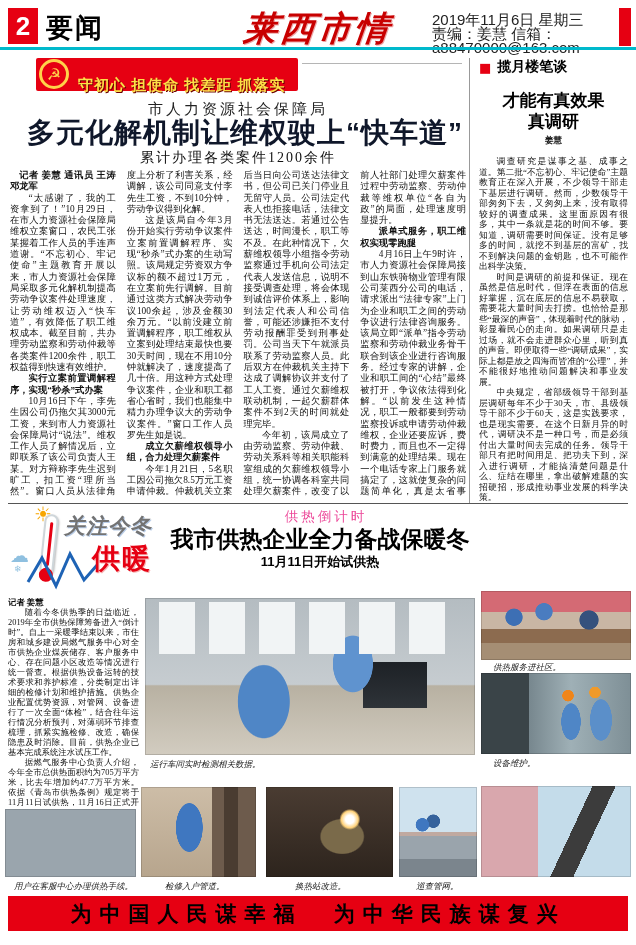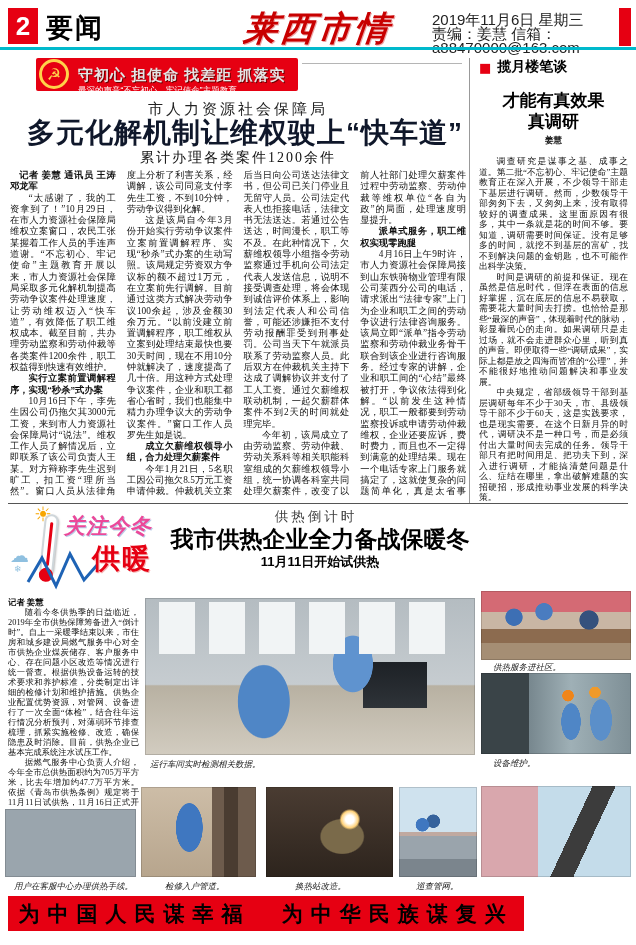--- a/index.html
+++ b/index.html
@@ -17,21 +17,21 @@
   .header-meta{position:absolute;left:432px;top:13px;width:190px;font-size:15px;line-height:14px;color:#222;
                font-family:"Liberation Sans",sans-serif;}
   .corner-bar{position:absolute;left:619px;top:8px;width:12px;height:38px;background:#e60012;}
   .cyan-rule{position:absolute;left:0;top:47px;width:636px;height:3px;background:#00b9cc;}
 
   
   .slogan{position:absolute;left:36px;top:58px;width:262px;height:33px;background:#e60012;border-radius:2px;}
   .emblem{position:absolute;left:3px;top:1px;width:30px;height:30px;border-radius:50%;
           background:#e60012;border:3px solid #ffd24a;color:#ffd24a;
           display:flex;align-items:center;justify-content:center;font:16px "DejaVu Sans",sans-serif;}
-  .slogan-l1{margin-left:42px;padding-top:8px;color:#e5e5e5;font:bold 15px "Liberation Sans",sans-serif;
+  .slogan-l1{margin-left:42px;padding-top:18px;color:#fde047;font:bold 15px "Liberation Sans",sans-serif;
              letter-spacing:1px;text-shadow:1px 1px 0 #6b0000;white-space:nowrap;}
   .slogan-l2{margin-left:42px;color:#fff;font-size:8.5px;font-family:"Liberation Sans",sans-serif;white-space:nowrap;}
   .slogan-tail-rule{position:absolute;left:302px;top:63px;width:160px;height:1px;background:#b5b5b5;}
 
   
   .ma-kicker{position:absolute;left:10px;top:100px;width:456px;text-align:center;font-size:15px;letter-spacing:3px;color:#222;}
   .ma-headline{position:absolute;left:10px;top:114px;width:470px;text-align:center;
                font:900 28px "Liberation Sans",sans-serif;letter-spacing:1px;color:#0f172a;}
   .ma-subhead{position:absolute;left:10px;top:149px;width:456px;text-align:center;font-size:14px;letter-spacing:2px;color:#111;}
   .ma-body{position:absolute;left:10px;top:170px;width:456px;height:332px;column-count:4;column-gap:11px;
@@ -55,27 +55,27 @@
   
   .wlogo{position:absolute;left:8px;top:506px;width:145px;height:90px;}
   .sun-icon{position:absolute;left:26px;top:-4px;color:#f7a600;font-size:20px;font-family:"DejaVu Sans",sans-serif;}
   .thermo{position:absolute;left:34px;top:8px;width:14px;height:62px;background:#fff;border:2px solid #cfd6da;
           border-radius:8px;transform:rotate(6deg);box-shadow:1px 1px 2px rgba(0,0,0,.25);}
   .thermo-line{position:absolute;left:4px;top:6px;width:3px;height:44px;background:#e60012;border-radius:2px;}
   .thermo-bulb{position:absolute;left:-2px;bottom:-8px;width:14px;height:14px;background:#e60012;border-radius:50%;}
   .cloud-icon{position:absolute;left:2px;top:38px;color:#8fc0e0;font-size:19px;font-family:"DejaVu Sans",sans-serif;}
   .snow-icon{position:absolute;left:6px;top:58px;color:#8fc0e0;font-size:9px;font-family:"DejaVu Sans",sans-serif;}
   .zigzag{position:absolute;left:18px;top:44px;}
-  .wlogo-top{position:absolute;left:56px;top:6px;font:bold italic 21px "Liberation Sans",sans-serif;color:#ec4899;
+  .wlogo-top{position:absolute;left:56px;top:6px;font:bold italic 21px "Liberation Sans",sans-serif;color:#737373;
              letter-spacing:1px;text-shadow:1px 1px 0 #b9cde8;white-space:nowrap;}
   .wlogo-bottom{position:absolute;left:84px;top:34px;font:bold 28px "Liberation Sans",sans-serif;color:#e60012;
                 letter-spacing:2px;text-shadow:1px 1px 0 #f5b3b3;}
 
   
-  .ht-kicker{position:absolute;left:146px;top:508px;width:340px;text-align:center;font-size:13.5px;letter-spacing:3px;color:#404040;}
+  .ht-kicker{position:absolute;left:156px;top:508px;width:340px;text-align:center;font-size:13.5px;letter-spacing:3px;color:#ec4899;}
   .ht-headline{position:absolute;left:110px;top:524px;width:420px;text-align:center;
                font:900 23px "Liberation Sans",sans-serif;color:#000;}
   .ht-subhead{position:absolute;left:150px;top:553px;width:340px;text-align:center;
               font:bold 13px "Liberation Sans",sans-serif;color:#000;}
 
   .ht-body{position:absolute;left:8px;top:598px;width:131px;height:208px;font-size:8.4px;line-height:10px;
            text-align:justify;overflow:hidden;}
   .ht-body .para.byline{text-indent:0;}
 
   
@@ -118,21 +118,21 @@
       radial-gradient(circle 14px at 66% 36%,#ffffff 30%,#ffd27a 60%,rgba(0,0,0,0) 75%),
       radial-gradient(ellipse 30px 24px at 60% 55%,#7a6a4a 70%,rgba(0,0,0,0) 75%),
       linear-gradient(180deg,#4a3c32,#2d241d);}
   .scene-street{background:
       radial-gradient(circle 7px at 30% 42%,#3f77c0 92%,rgba(0,0,0,0)),
       radial-gradient(circle 7px at 44% 38%,#35629c 92%,rgba(0,0,0,0)),
       linear-gradient(180deg,rgba(0,0,0,0) 55%,#9aa4ac 55% 80%,#7b858d 80%),
       linear-gradient(180deg,#cfe2ee 0 50%,#c0a9a0 50%);}
 
   
-  .footer-banner{position:absolute;left:8px;top:896px;width:516px;height:35px;background:#e60012;
+  .footer-banner{position:absolute;left:8px;top:896px;width:620px;height:35px;background:#e60012;
                  display:flex;align-items:center;justify-content:center;}
   .footer-banner span{color:#000;font:bold 21px "Liberation Serif",serif;letter-spacing:8px;word-spacing:18px;white-space:nowrap;}
 </style>
 </head>
 <body>
 
 <div class="page">
 
   <div class="pagenum-box">
     <span>2</span>

